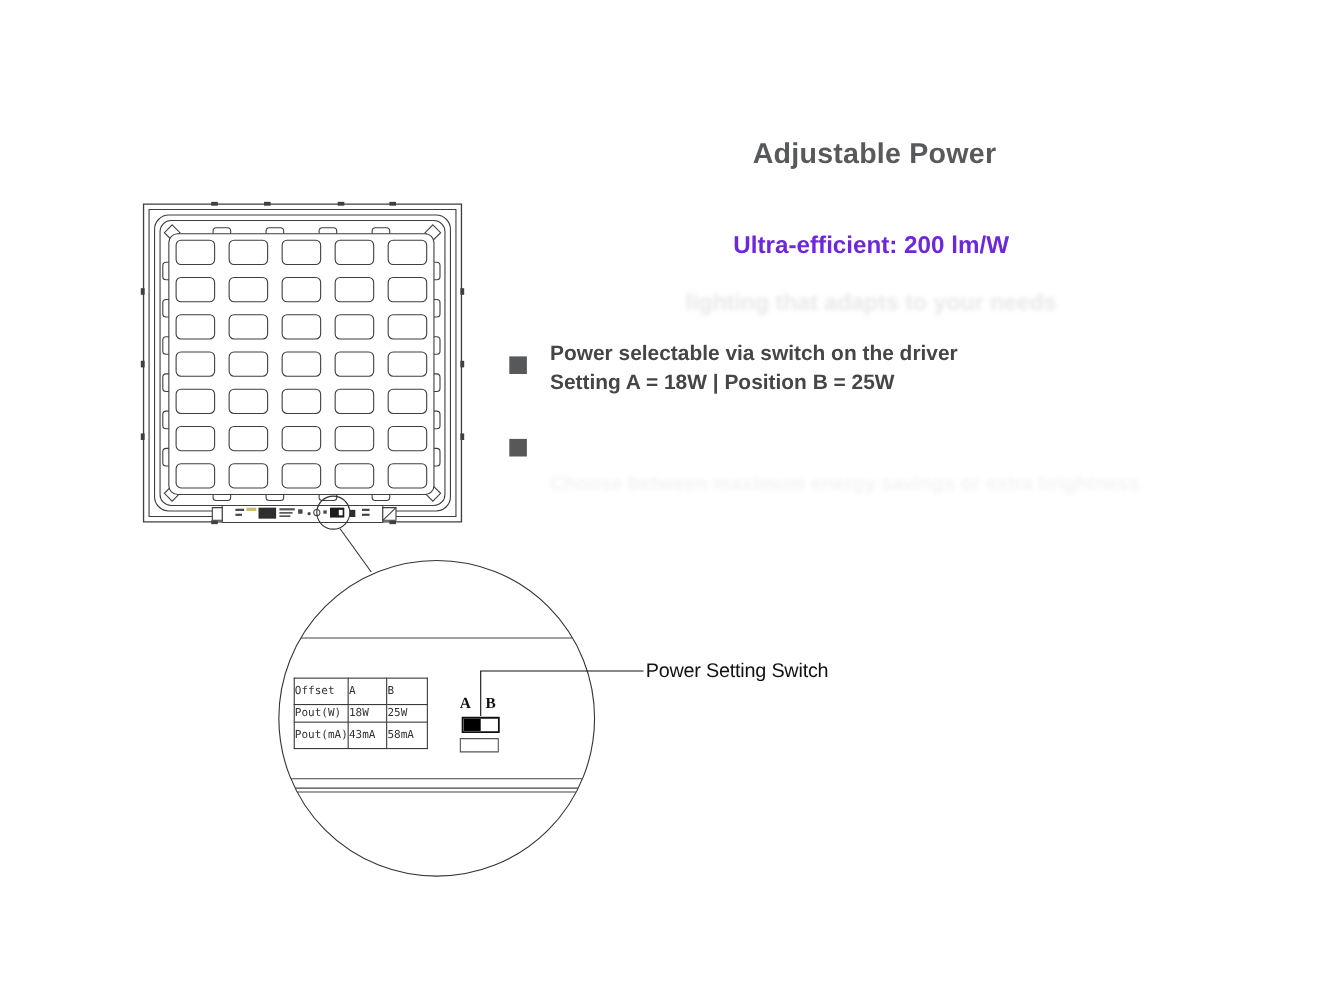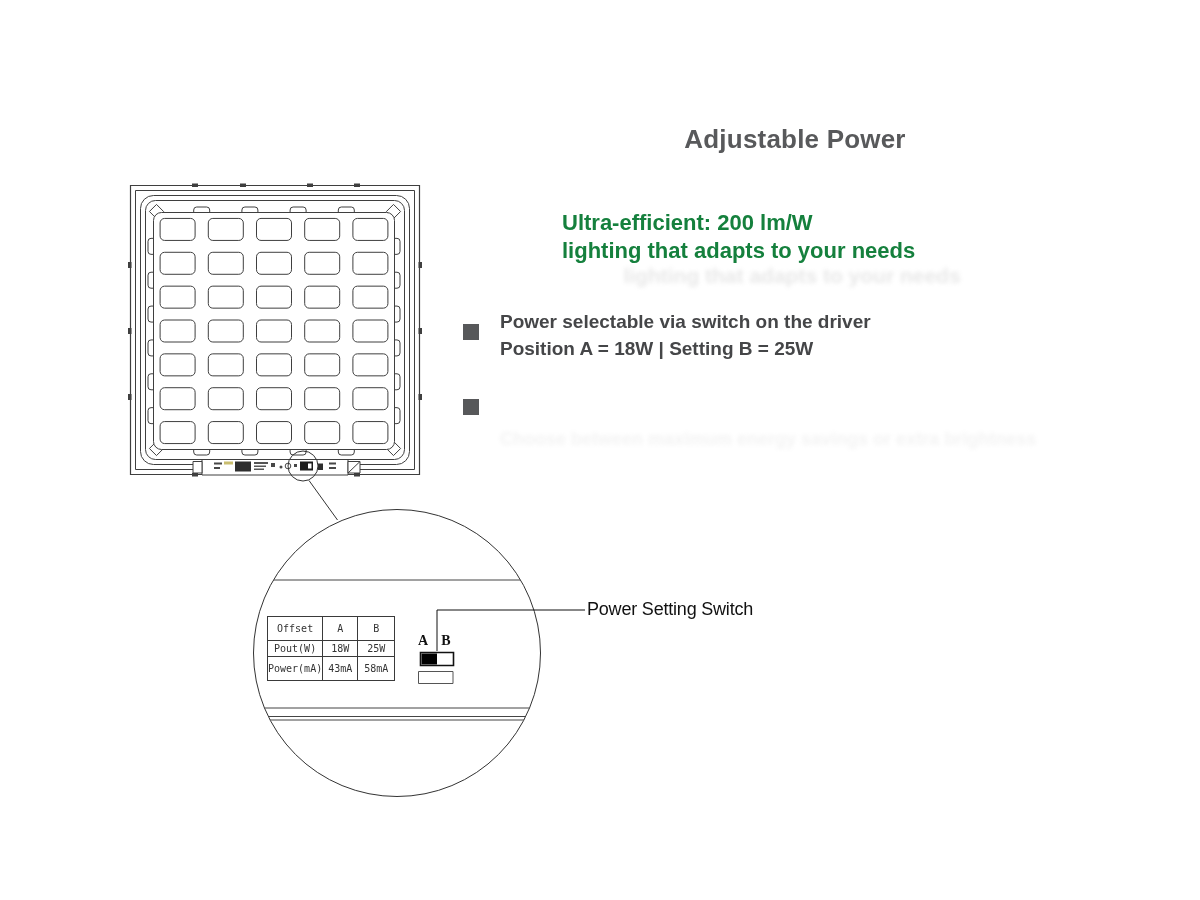--- a/index.html
+++ b/index.html
@@ -3,37 +3,37 @@
 <meta charset="utf-8">
 <style>
   html,body{margin:0;padding:0;background:#ffffff;}
   #canvas{position:relative;width:1200px;height:900px;background:#fff;overflow:hidden;
           font-family:"Liberation Sans",sans-serif;border-radius:25px;}
   .abs{position:absolute;}
 
   .title{width:470px;left:560px;top:124px;text-align:center;
          font-size:26px;font-weight:bold;color:#58595b;letter-spacing:.2px;}
 
-  .tagline{width:460px;left:562px;top:209px;
-           font-size:22px;font-weight:bold;line-height:28px;color:#15803d;}
+  .tagline{width:460px;left:562px;top:209px;text-align:center;
+           font-size:22px;font-weight:bold;line-height:28px;color:#6d28d9;}
 
   .ghost{font-weight:bold;color:#8d8d8d;filter:blur(2px);opacity:.20;}
   .ghost1{width:460px;left:562px;top:264px;text-align:center;font-size:21px;}
   .ghost2{left:500px;top:429px;font-size:18px;opacity:.10;}
 
   .bullet-square{width:16px;height:16px;background:#57585a;}
   .bullet-text{color:#454648;font-size:19px;font-weight:bold;line-height:27px;white-space:nowrap;}
 
   .callout-label{left:587px;top:599px;font-size:18px;color:#111;letter-spacing:-.2px;white-space:nowrap;}
 
   .switch-label{top:633px;width:16px;text-align:center;
                 font-family:"Liberation Serif",serif;font-weight:bold;font-size:14px;color:#111;}
 
   table.spec{left:267px;top:616px;border-collapse:collapse;table-layout:fixed;}
-  table.spec td{border:1.3px solid #3a3a3a;padding:0;text-align:center;vertical-align:middle;
+  table.spec td{border:1.3px solid #3a3a3a;padding:0;vertical-align:middle;
                 font-family:"DejaVu Sans Mono",monospace;font-size:10px;color:#333;
                 white-space:nowrap;overflow:hidden;}
   svg{display:block;}
   svg *{vector-effect:non-scaling-stroke;}
 </style>
 </head>
 <body>
 
 <div id="canvas">
 
@@ -176,28 +176,27 @@
         <rect x="421.5" y="653.5" width="15.5" height="11" fill="#000" stroke="none"></rect>
         <rect x="418.5" y="671.5" width="34.5" height="12" fill="#fff" stroke="#555"></rect>
       </g>
     </g>
   </svg>
 
   <div class="abs title">Adjustable Power</div>
 
   <div class="abs tagline">
     <div>Ultra-efficient: 200 lm/W</div>
-    <div>lighting that adapts to your needs</div>
   </div>
   <div class="abs ghost ghost1">lighting that adapts to your needs</div>
 
   <div class="abs bullet-square" style="left:463px;top:324px"></div>
   <div class="abs bullet-text" style="left:500px;top:308px">
     <div>Power selectable via switch on the driver</div>
-    <div>Position A = 18W | Setting B = 25W</div>
+    <div>Setting A = 18W | Position B = 25W</div>
   </div>
 
   <div class="abs bullet-square" style="left:463px;top:399px"></div>
   <div class="abs ghost ghost2">Choose between maximum energy savings or extra brightness</div>
 
   <table class="abs spec">
     <colgroup>
         <col style="width:48px">
         <col style="width:35px">
         <col style="width:37px">
@@ -207,21 +206,21 @@
       <td>Offset</td>
       <td>A</td>
       <td>B</td>
     </tr>
     <tr style="height:16px">
       <td>Pout(W)</td>
       <td>18W</td>
       <td>25W</td>
     </tr>
     <tr style="height:24px">
-      <td>Power(mA)</td>
+      <td>Pout(mA)</td>
       <td>43mA</td>
       <td>58mA</td>
     </tr>
   </tbody>
     </table>
 
   <div class="abs switch-label" style="left:415px">A</div>
   <div class="abs switch-label" style="left:438px">B</div>
 
   <div class="abs callout-label">Power Setting Switch</div>

